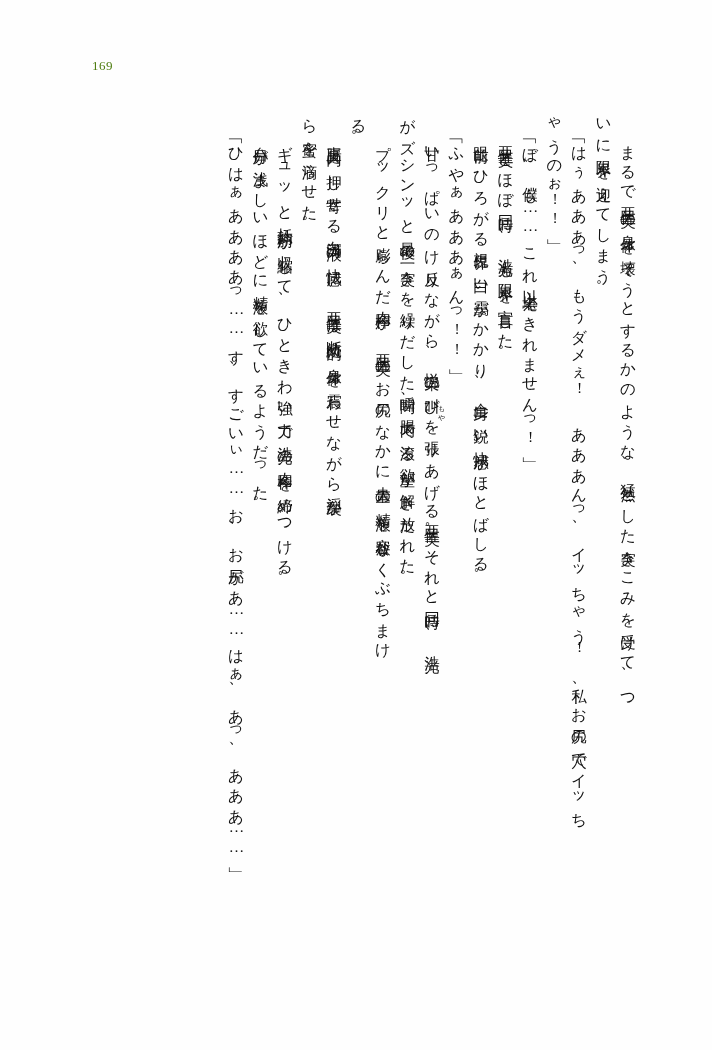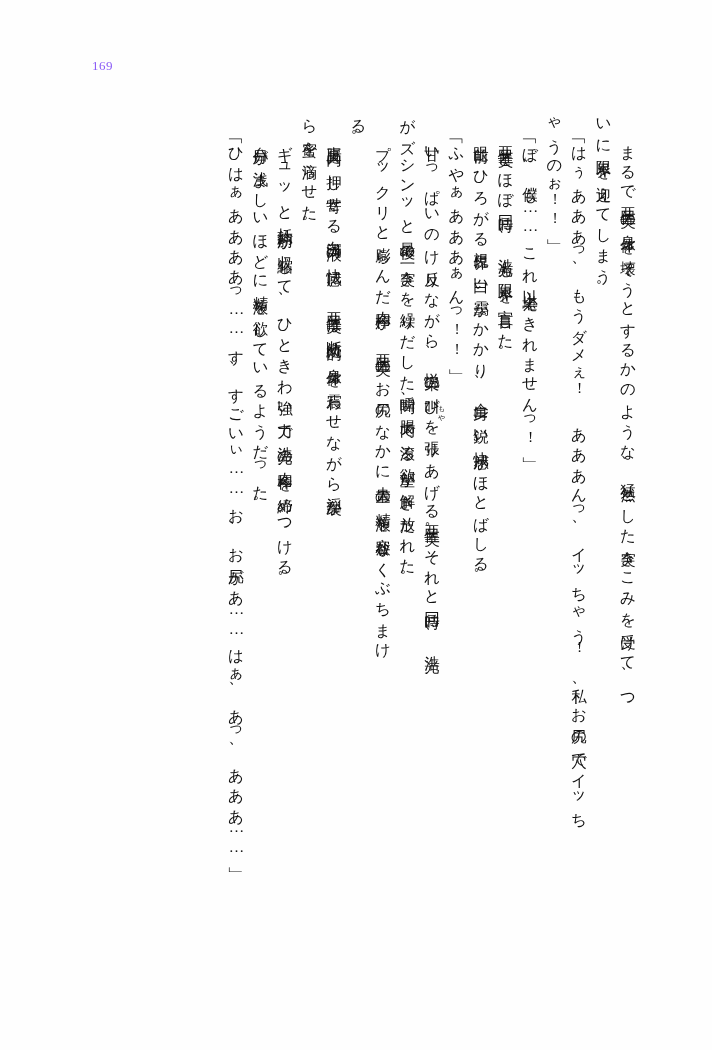--- a/index.html
+++ b/index.html
@@ -15,21 +15,21 @@
     width: 712px;
     height: 1050px;
     background: #fefefe;
     overflow: hidden;
   }
   .page-number {
     position: absolute;
     top: 58px;
     left: 92px;
     font-size: 13px;
-    color: #8b5cf6;
+    color: #4d7c0f;
     letter-spacing: 0.5px;
     font-family: "Liberation Serif", "DejaVu Serif", serif;
   }
   .text-block {
     position: absolute;
     top: 108px;
     left: 76px;
     width: 560px;
     height: 872px;
     display: flex;

